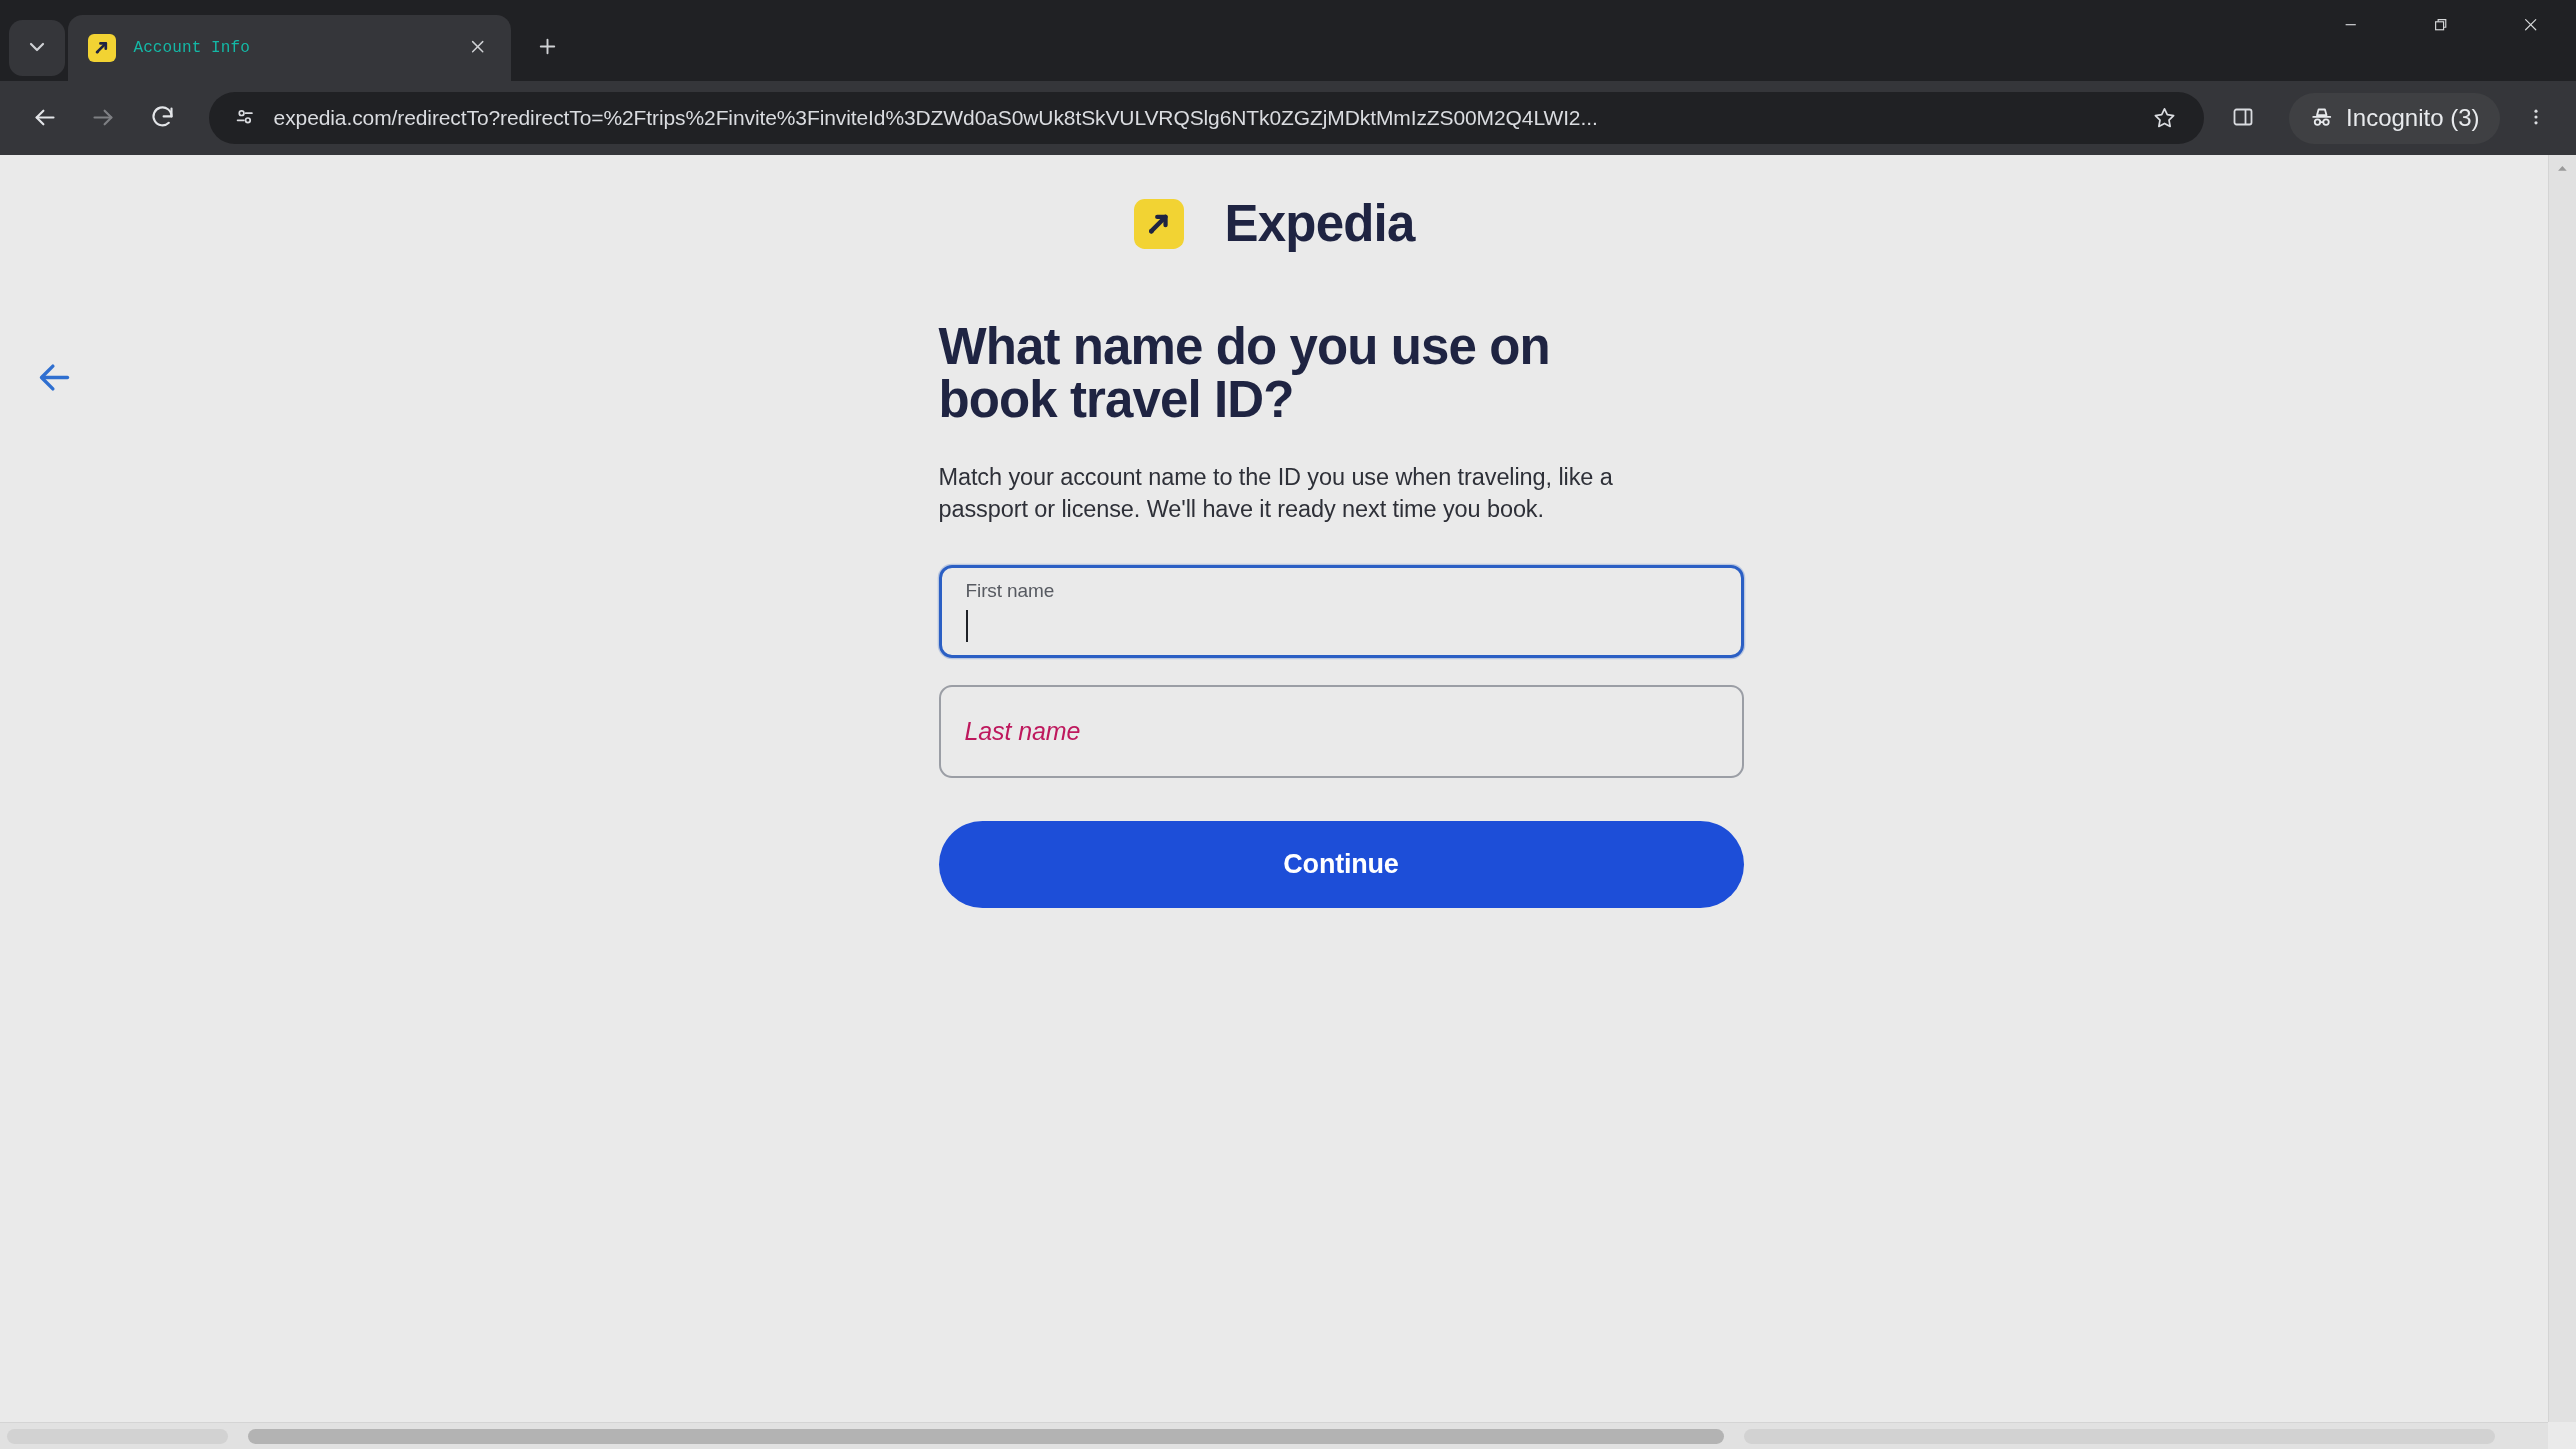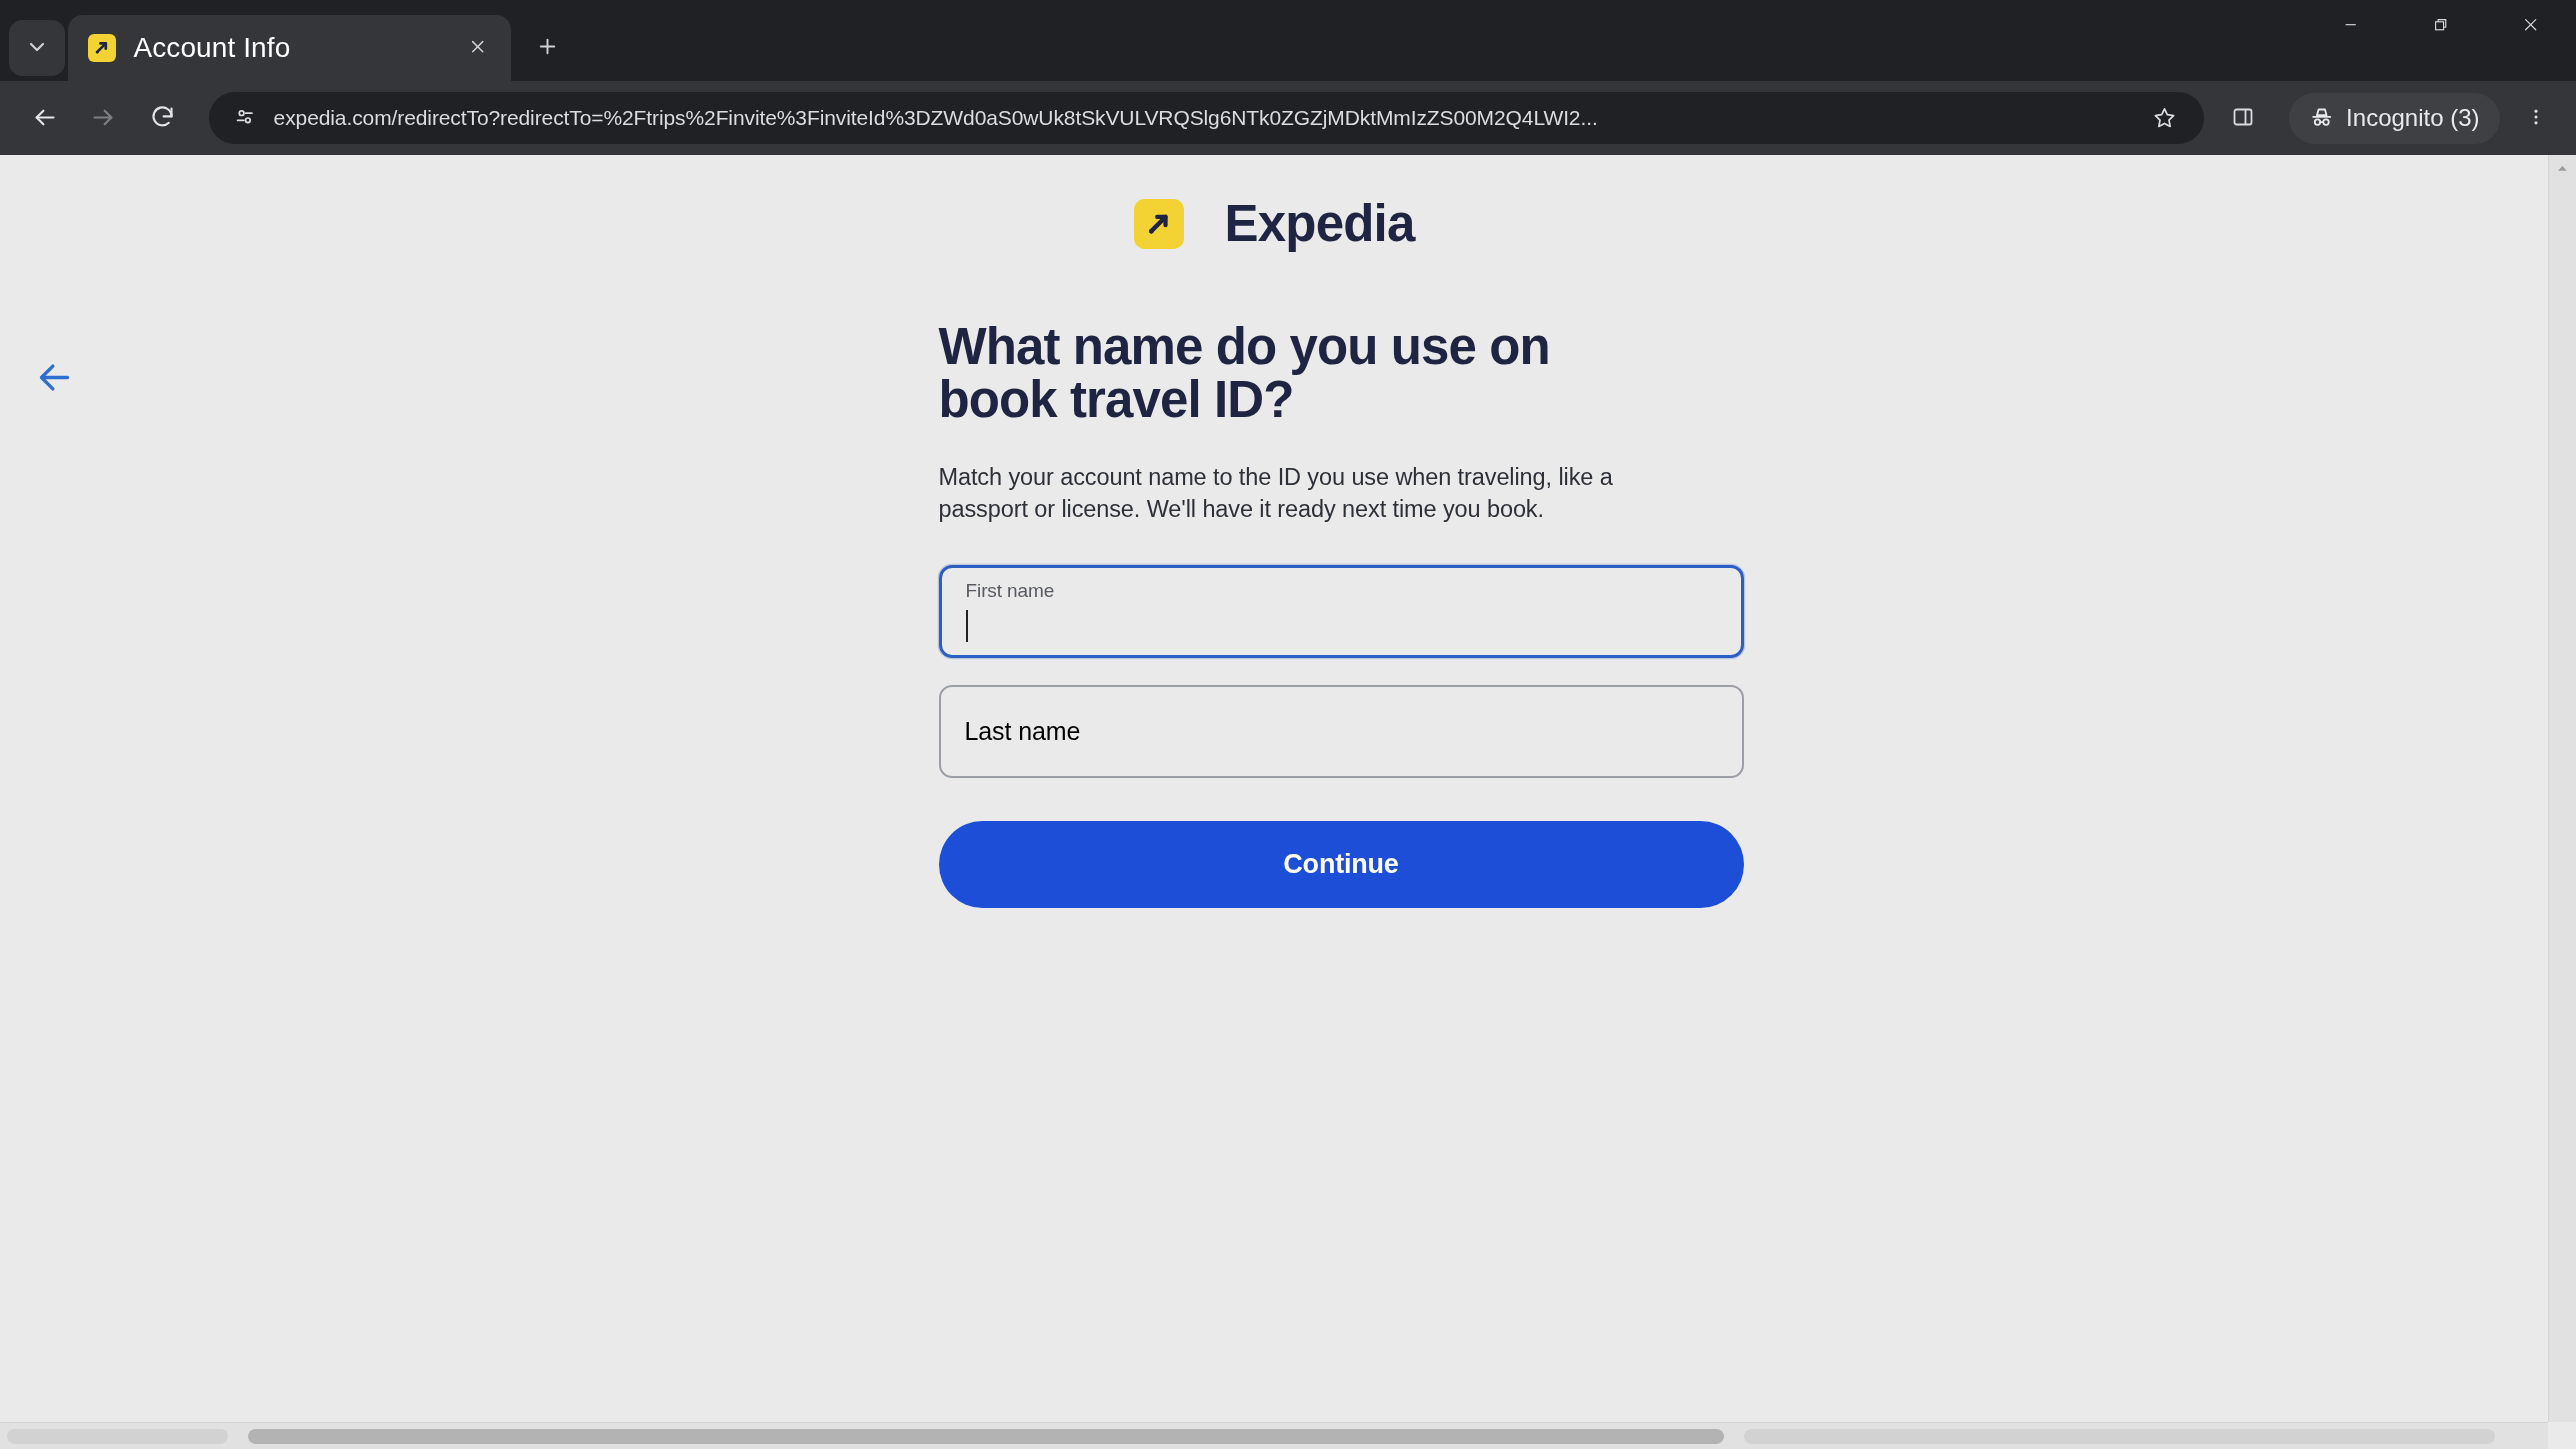--- a/index.html
+++ b/index.html
@@ -67,27 +67,28 @@
     display: flex;
     align-items: center;
     justify-content: center;
     flex: 0 0 28px;
     margin-right: 17.4px;
     position: relative;
   }
   .tab-favicon svg { width: 21.5px; height: 21.5px; }
 
   .tab-title {
-    color: #ffffff;
-    font-size: 28px;
+    color: #14b8a6;
+    font-size: 16px;
     white-space: nowrap;
     overflow: hidden;
     text-overflow: ellipsis;
     flex: 1;
     letter-spacing: 0.1px;
+    font-family: Liberation Mono, monospace;
   }
 
   .tab-close {
     width: 32px;
     height: 32px;
     border-radius: 50%;
     display: flex;
     align-items: center;
     justify-content: center;
     cursor: pointer;
@@ -334,22 +335,23 @@
   }
   .field-label-small {
     font-size: 19px;
     color: #575a61;
     line-height: 1;
     margin-bottom: 10.7px;
     letter-spacing: -0.1px;
   }
   .field-placeholder {
     font-size: 25px;
-    color: #000000;
+    color: #be185d;
     letter-spacing: -0.1px;
+    font-style: italic;
   }
   .caret {
     width: 2px;
     height: 32px;
     background: #1f2227;
     animation: blink 1.06s step-end infinite;
   }
   @keyframes blink { 50% { opacity: 0; } }
 
   .continue-btn {

